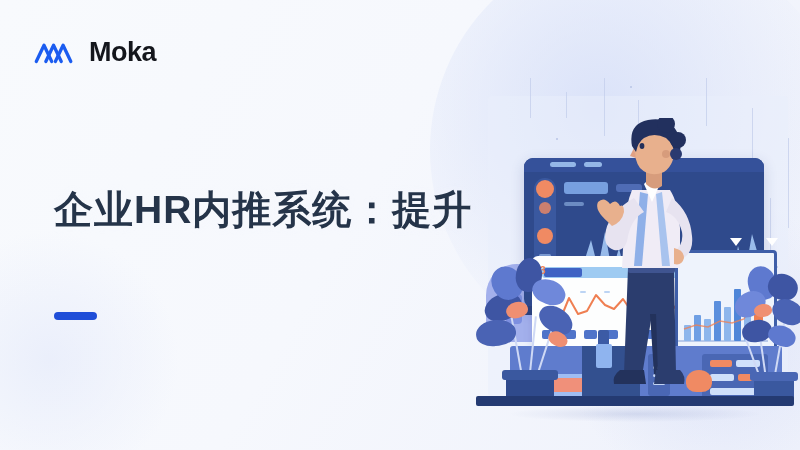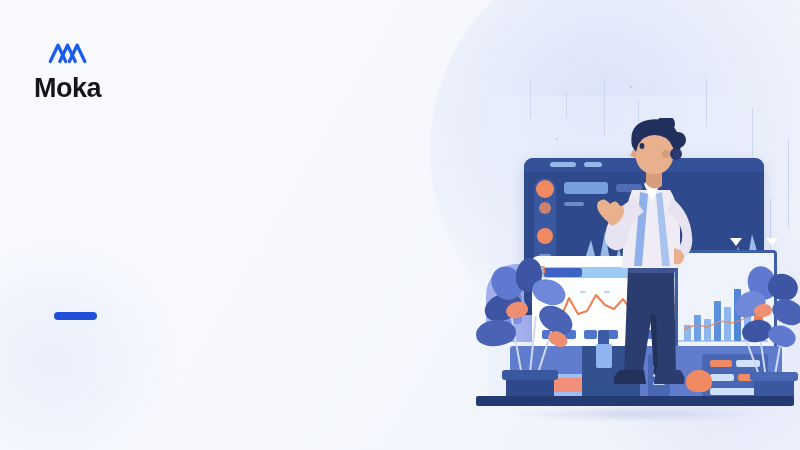--- a/index.html
+++ b/index.html
@@ -15,21 +15,21 @@
   
   .bg-blob{position:absolute;border-radius:50%;pointer-events:none;}
   #blob-a{width:420px;height:420px;left:430px;top:-60px;
     background:radial-gradient(circle at 40% 40%,rgba(214,223,248,.85),rgba(240,244,253,0) 68%);}
   #blob-b{width:300px;height:300px;left:560px;top:190px;
     background:radial-gradient(circle at 50% 50%,rgba(205,214,245,.55),rgba(240,244,253,0) 70%);}
   #blob-c{width:260px;height:260px;left:-80px;top:230px;
     background:radial-gradient(circle at 50% 50%,rgba(226,232,250,.6),rgba(247,249,253,0) 70%);}
 
   
-  #logo{position:absolute;left:34px;top:38px;display:flex;align-items:center;gap:9px;flex-direction:column;}
+  #logo{position:absolute;left:34px;top:38px;display:flex;align-items:center;gap:15px;}
   #logo-mark{width:40px;height:28px;display:block;}
   #logo-word{font-size:27px;font-weight:700;color:#14161c;letter-spacing:-0.5px;line-height:1;}
 
   
   #headline{position:absolute;left:54px;top:182px;z-index:6;}
   .hl-line{
     font-size:39px;font-weight:700;color:#253449;line-height:1.42;
     letter-spacing:1px;white-space:nowrap;
     text-shadow:0 1px 0 rgba(248,250,253,.55), 0 0 10px rgba(248,250,253,.55);
   }
@@ -122,20 +122,21 @@
       <g fill="none" stroke="#1b5cf0" stroke-width="3.6" stroke-linejoin="round" stroke-linecap="round">
         <path d="M2.5 25.5 L11 7.5 L19.5 25.5"></path>
         <path d="M13 25.5 L21.5 7.5 L30 25.5"></path>
         <path d="M23.5 25.5 L32 7.5 L40.5 25.5"></path>
       </g>
     </svg>
     <div id="logo-word">Moka</div>
   </div>
 
   <div id="headline">
+    <div class="hl-line">企业HR内推系统：提升</div>
   </div>
   <div id="accent-bar"></div>
 
   <div id="illustration">
 
     <div class="abs" id="wall"></div>
 
     <div class="tick" style="left:60px;top:0;height:40px;"></div>
     <div class="tick" style="left:96px;top:14px;height:26px;"></div>
     <div class="tick" style="left:134px;top:0;height:58px;"></div>

